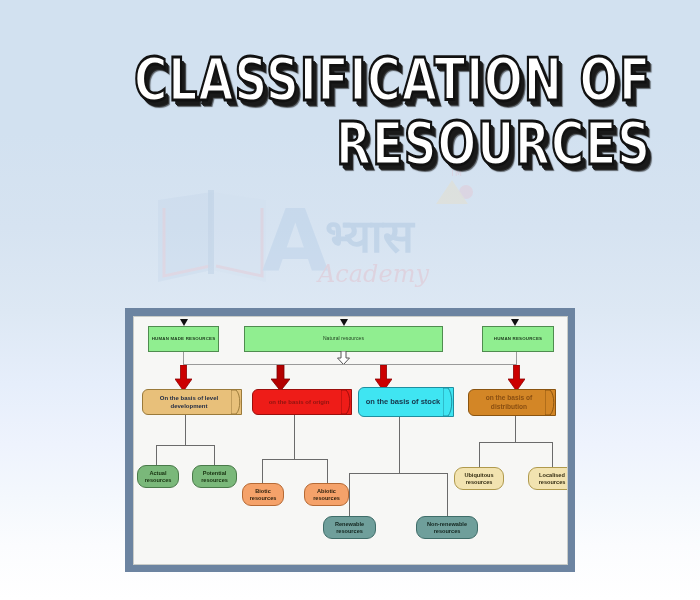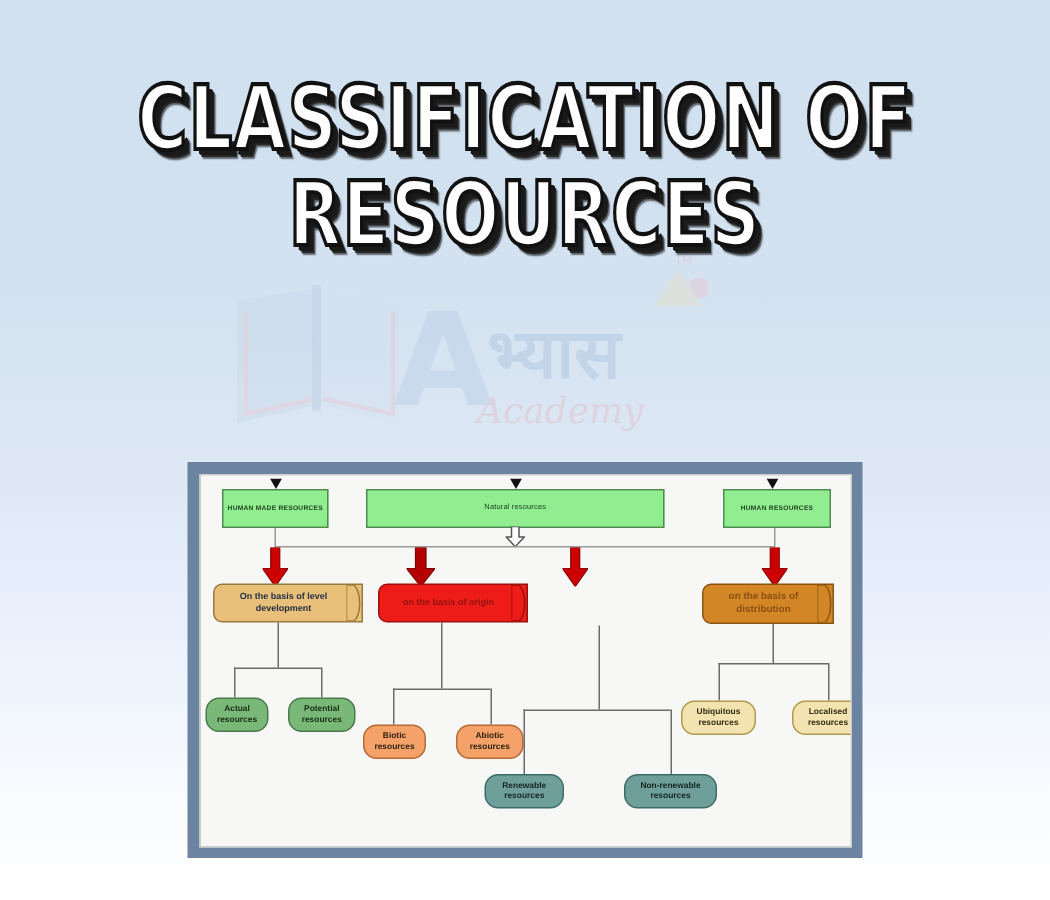--- a/index.html
+++ b/index.html
@@ -15,21 +15,21 @@
 
   
   #watermark{
     position:absolute;left:150px;top:170px;width:370px;height:125px;
     opacity:.30;pointer-events:none;
   }
   #watermark .wm-svg{width:100%;height:100%;display:block;}
 
   
   #title-block{
-    position:absolute;left:0;top:52px;width:700px;text-align:center;
+    position:absolute;left:0;top:52px;width:700px;text-align:right;
     z-index:3;
   }
   .title-line{
     font-family:"DejaVu Sans", sans-serif;
     font-weight:bold;
     font-size:53px;
     line-height:56px;
     letter-spacing:1px;
     color:#ffffff;
     -webkit-text-stroke:2.5px #111111;
@@ -215,20 +215,28 @@
 
     <div class="banner" style="left:118px;top:72px;width:100px;height:26px;background:#ee1c18;border:1px solid #9b0f0c;color:#8f1410;font-size:6px;">
       <span>on the basis of origin</span>
       <span class="tail">
         <svg viewBox="0 0 11 26" preserveAspectRatio="none">
           <path d="M0 0 H5 C10 5 10 21 5 26 H0 Z" fill="#ee1c18" stroke="#9b0f0c" stroke-width="1"></path>
         </svg>
       </span>
     </div>
 
+    <div class="banner" style="left:224px;top:70px;width:96px;height:30px;background:#3fe5f2;border:1px solid #1f8fa0;color:#16344a;font-size:7.5px;line-height:10px;">
+      <span>on the basis of stock</span>
+      <span class="tail">
+        <svg viewBox="0 0 11 30" preserveAspectRatio="none">
+          <path d="M0 0 H5 C10 6 10 24 5 30 H0 Z" fill="#3fe5f2" stroke="#1f8fa0" stroke-width="1"></path>
+        </svg>
+      </span>
+    </div>
 
     <div class="banner" style="left:334px;top:72px;width:88px;height:27px;background:#d38626;border:1px solid #8a5410;color:#8a4f12;font-size:6.6px;">
       <span>on the basis of distribution</span>
       <span class="tail">
         <svg viewBox="0 0 11 27" preserveAspectRatio="none">
           <path d="M0 0 H5 C10 5 10 22 5 27 H0 Z" fill="#d38626" stroke="#8a5410" stroke-width="1"></path>
         </svg>
       </span>
     </div>
 

